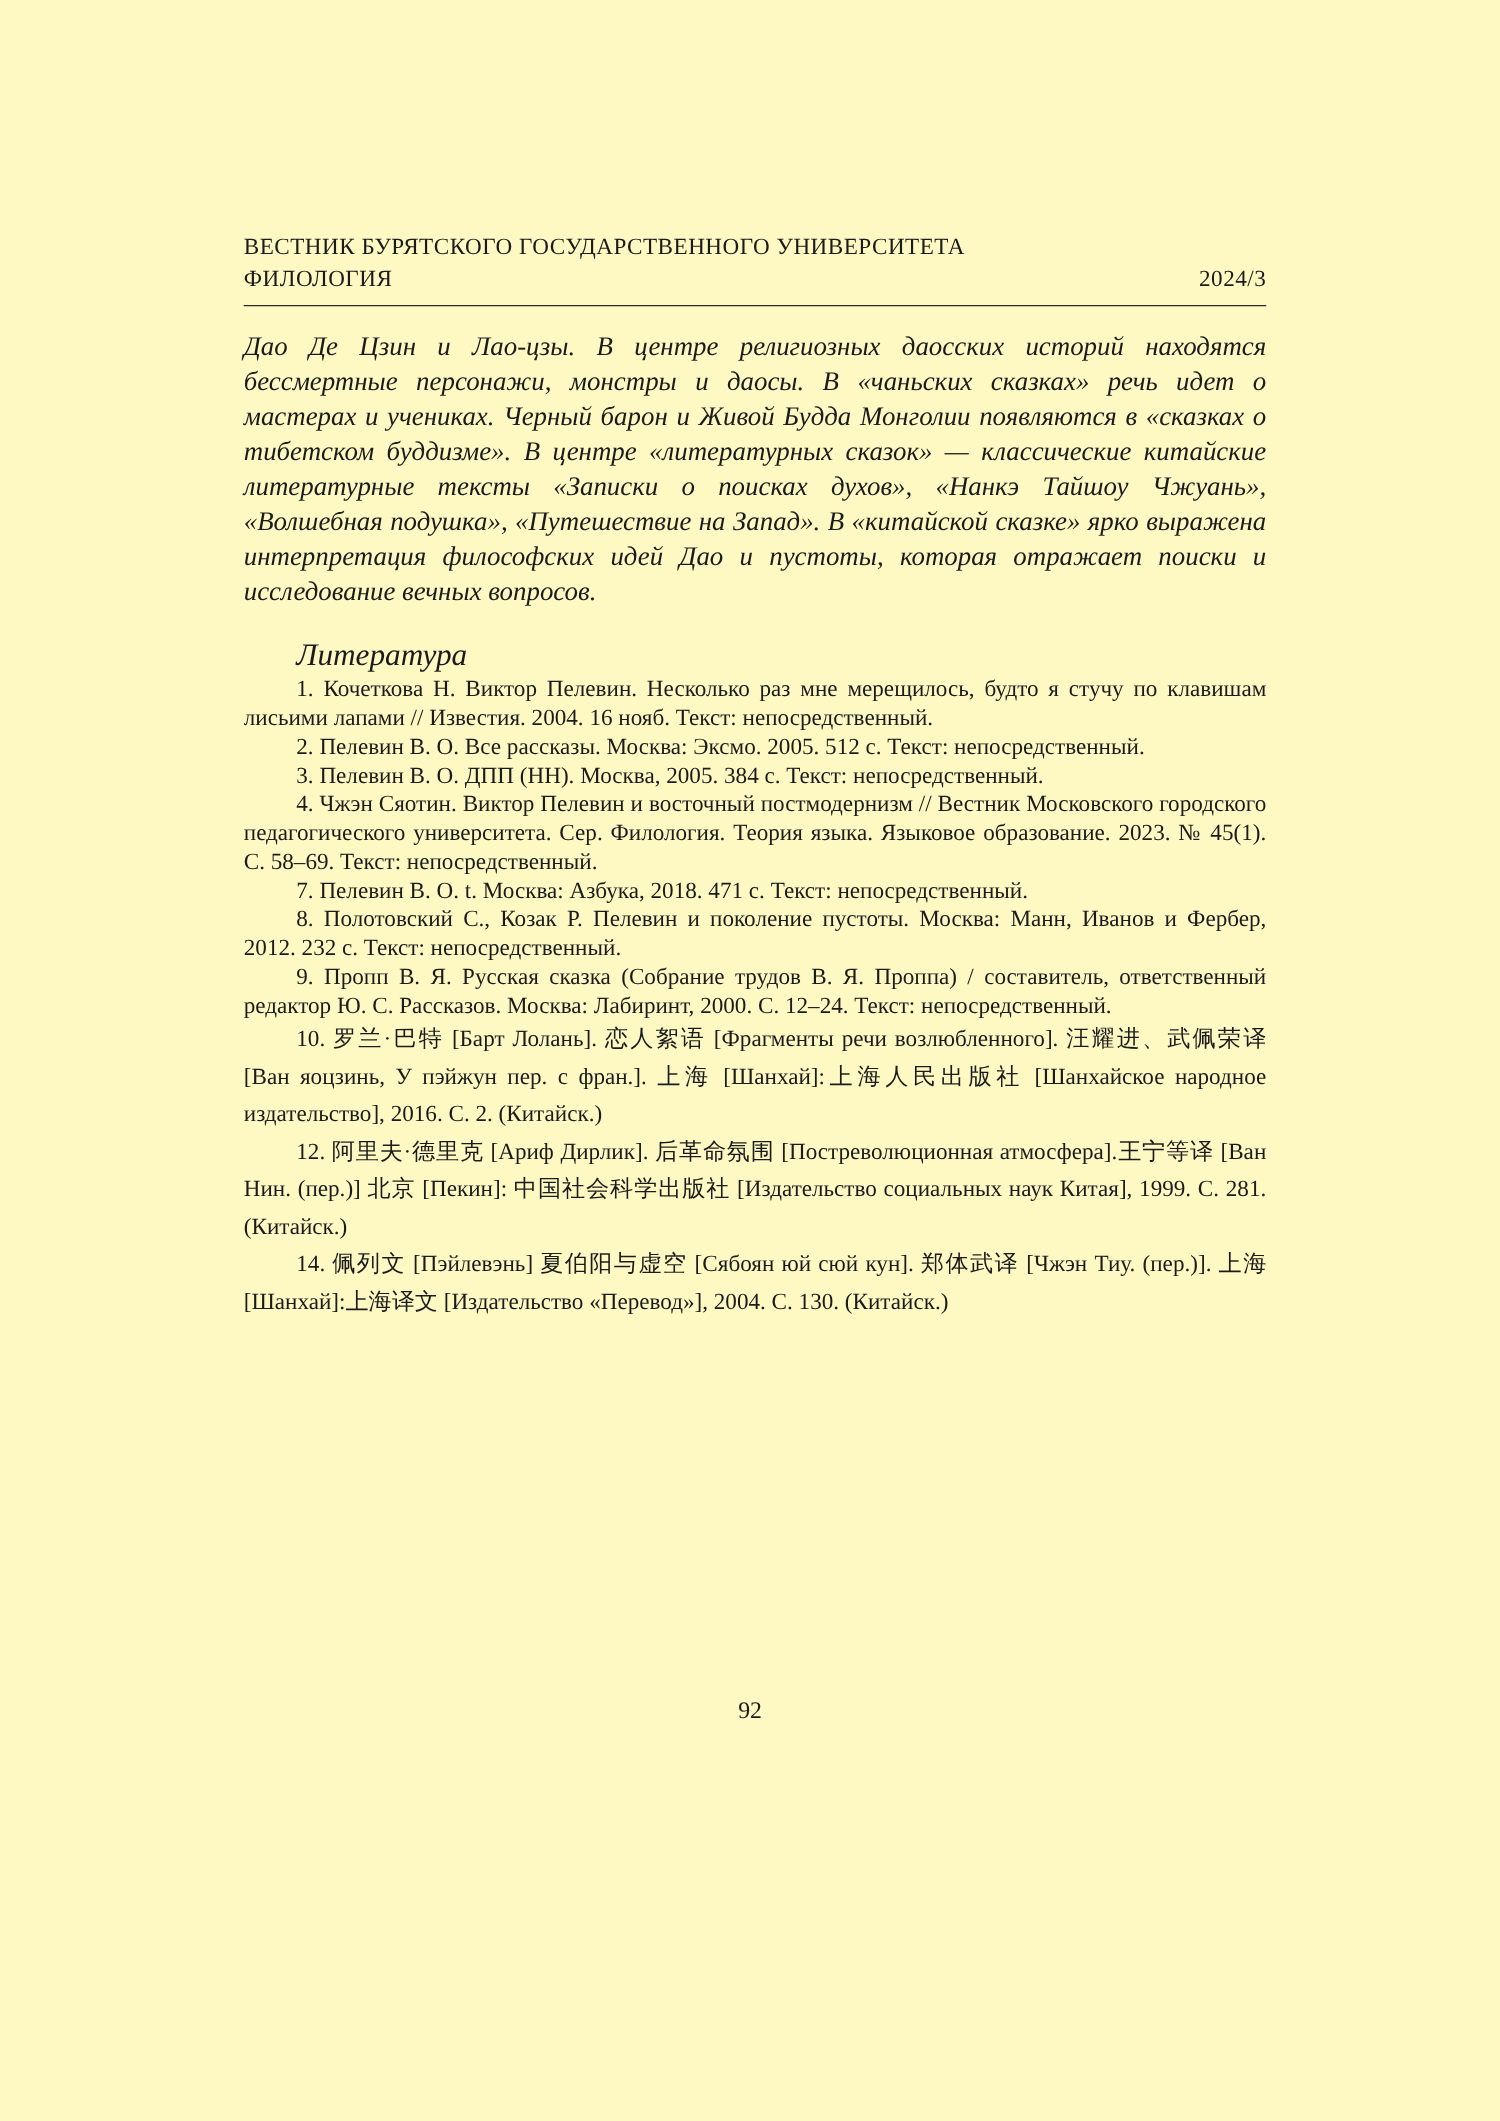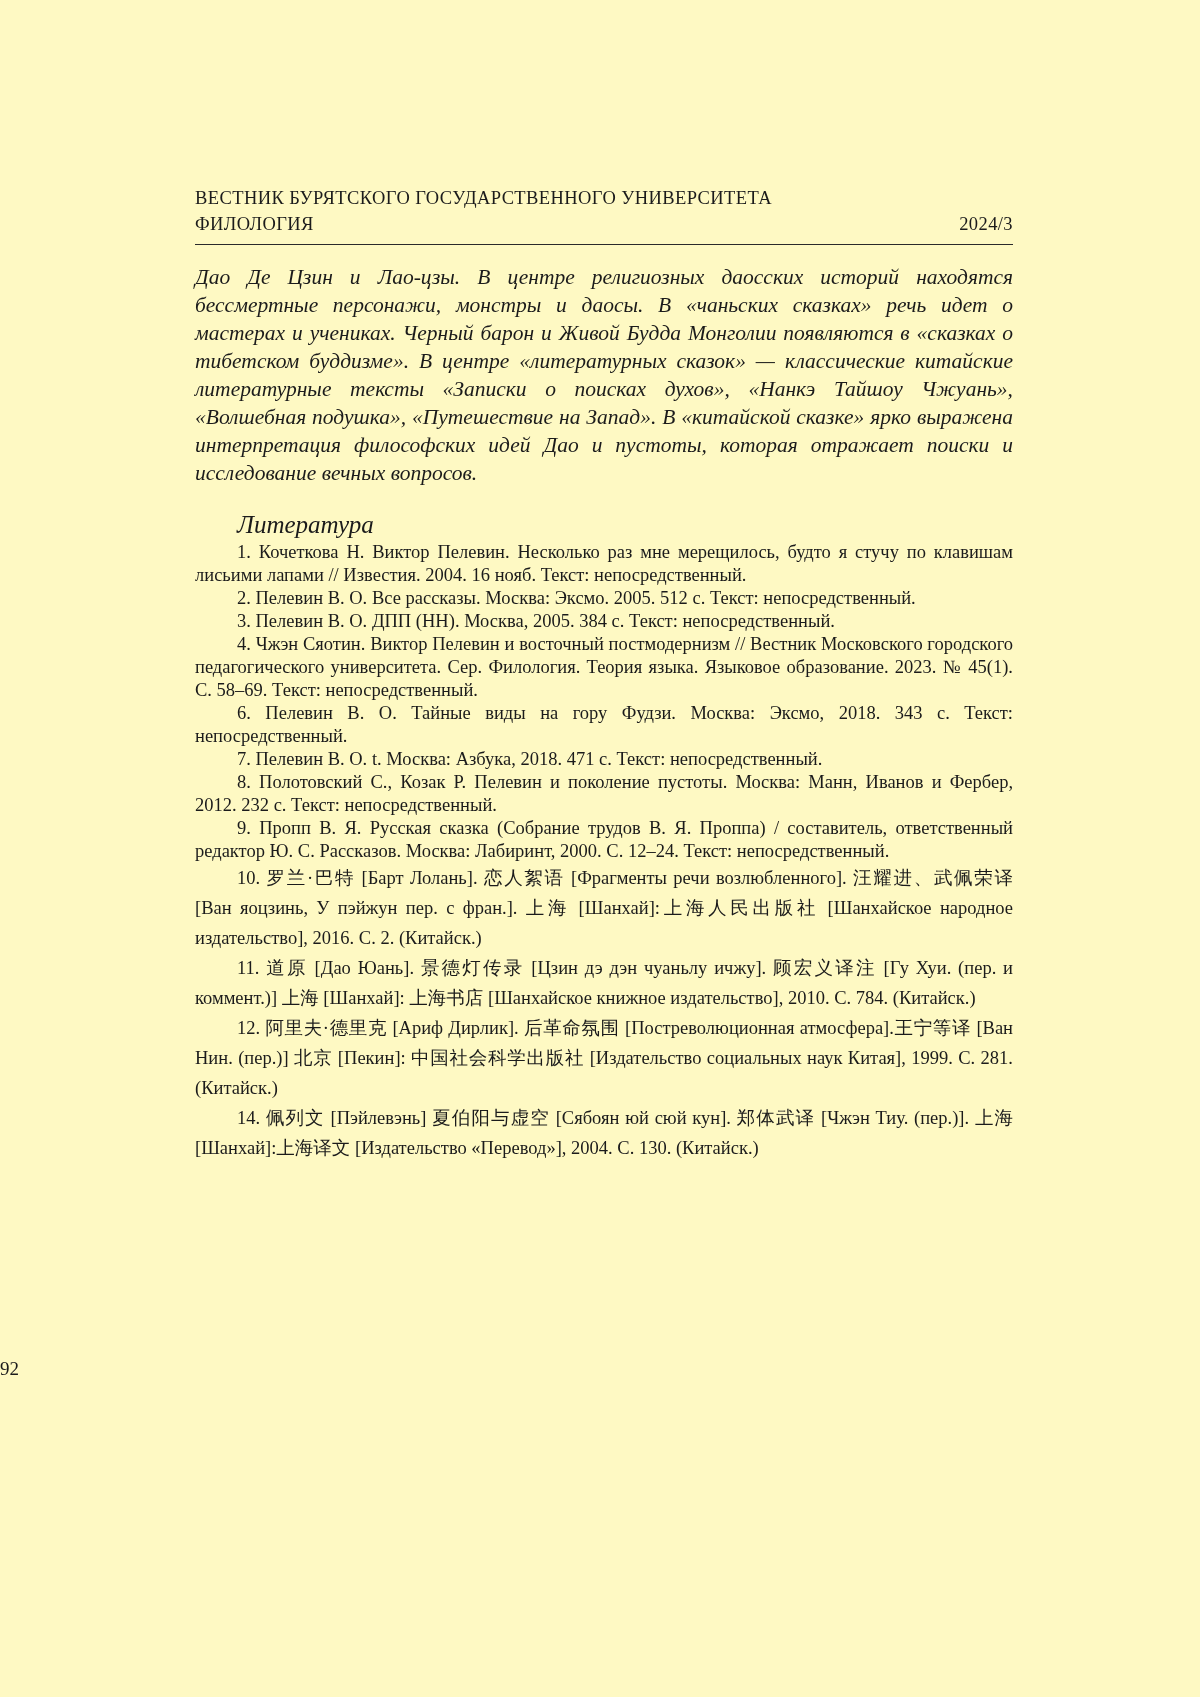--- a/index.html
+++ b/index.html
@@ -55,21 +55,21 @@
     text-indent: 42px;
     hyphens: auto;
   }
   .ref-author { }
   .ref-cjk { line-height: 30px; }
   .page-number {
     position: absolute;
     left: 0;
     top: 1358px;
     width: 100%;
-    text-align: left;
+    text-align: center;
     font-size: 19px;
     color: #1b1b1b;
   }
 </style>
 </head>
 <body>
 
 <div class="page">
   <div class="content">
 
@@ -105,25 +105,20 @@
         <span class="ref-text">ДПП (НН). Москва, 2005. 384 с. Текст: непосредственный.</span>
       </p>
 
       <p class="ref">
         <span class="ref-num">4.</span>
         <span class="ref-author">Чжэн Сяотин.</span>
         <span class="ref-text">Виктор Пелевин и восточный постмодернизм // Вестник Московского городского педагогического университета. Сер. Филология. Теория языка. Языковое образование. 2023. № 45(1). С. 58–69. Текст: непосредственный.</span>
       </p>
 
 
-      <p class="ref">
-        <span class="ref-num">6.</span>
-        <span class="ref-author">Пелевин В. О.</span>
-        <span class="ref-text">Тайные виды на гору Фудзи. Москва: Эксмо, 2018. 343 с. Текст: непосредственный.</span>
-      </p>
 
       <p class="ref">
         <span class="ref-num">7.</span>
         <span class="ref-author">Пелевин В. О.</span>
         <span class="ref-text">t. Москва: Азбука, 2018. 471 с. Текст: непосредственный.</span>
       </p>
 
       <p class="ref">
         <span class="ref-num">8.</span>
         <span class="ref-author">Полотовский С., Козак Р.</span>
@@ -134,24 +129,20 @@
         <span class="ref-num">9.</span>
         <span class="ref-author">Пропп В. Я.</span>
         <span class="ref-text">Русская сказка (Собрание трудов В. Я. Проппа) / составитель, ответственный редактор Ю. С. Рассказов. Москва: Лабиринт, 2000. С. 12–24. Текст: непосредственный.</span>
       </p>
 
       <p class="ref ref-cjk">
         <span class="ref-num">10.</span>
         <span class="ref-text">罗兰·巴特 [Барт Лолань]. 恋人絮语 [Фрагменты речи возлюбленного]. 汪耀进、武佩荣译 [Ван яоцзинь, У пэйжун пер. с фран.]. 上海 [Шанхай]:上海人民出版社 [Шанхайское народное издательство], 2016. С. 2. (Китайск.)</span>
       </p>
 
-      <p class="ref ref-cjk">
-        <span class="ref-num">11.</span>
-        <span class="ref-text">道原 [Дао Юань]. 景德灯传录 [Цзин дэ дэн чуаньлу ичжу]. 顾宏义译注 [Гу Хуи. (пер. и коммент.)] 上海 [Шанхай]: 上海书店 [Шанхайское книжное издательство], 2010. С. 784. (Китайск.)</span>
-      </p>
 
       <p class="ref ref-cjk">
         <span class="ref-num">12.</span>
         <span class="ref-text">阿里夫·德里克 [Ариф Дирлик]. 后革命氛围 [Постреволюционная атмосфера].王宁等译 [Ван Нин. (пер.)] 北京 [Пекин]: 中国社会科学出版社 [Издательство социальных наук Китая], 1999. С. 281. (Китайск.)</span>
       </p>
 
 
       <p class="ref ref-cjk">
         <span class="ref-num">14.</span>
         <span class="ref-text">佩列文 [Пэйлевэнь] 夏伯阳与虚空 [Сябоян юй сюй кун]. 郑体武译 [Чжэн Тиу. (пер.)]. 上海 [Шанхай]:上海译文 [Издательство «Перевод»], 2004. С. 130. (Китайск.)</span>

